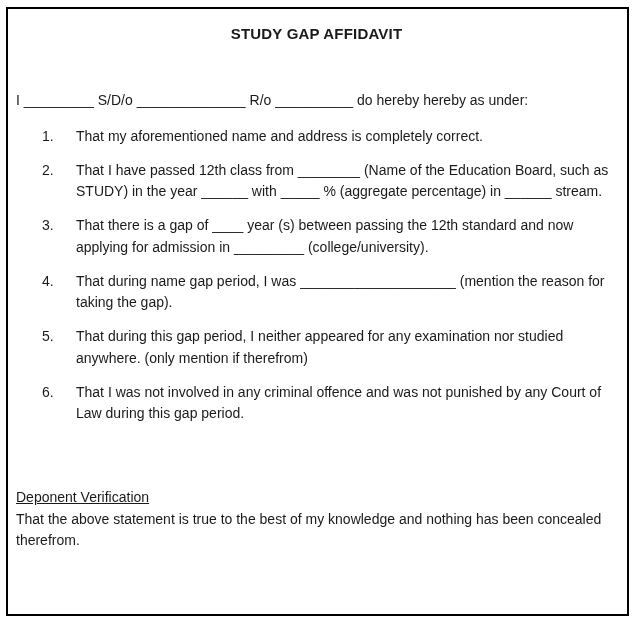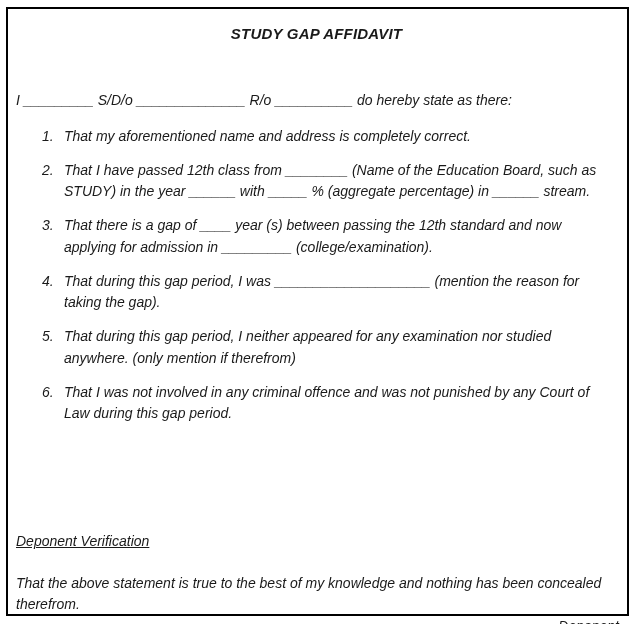--- a/index.html
+++ b/index.html
@@ -17,21 +17,20 @@
     font-family: "Liberation Sans", sans-serif;
     color: #1a1a1a;
   }
   .frame {
     border: 2px solid #000000;
     height: 100%;
     box-sizing: border-box;
     padding: 9px 6px 6px 4px;
     display: flex;
     flex-direction: column;
-    font-style: italic;
   }
   .doc-title {
     text-align: center;
     font-weight: bold;
     font-size: 15px;
     line-height: 20px;
     margin: 6px 0 0 0;
     letter-spacing: 0.2px;
   }
   .intro {
@@ -49,92 +48,87 @@
     line-height: 21.5px;
     margin-bottom: 12.5px;
   }
   .clause-num {
     flex: none;
     width: 22px;
     margin-left: 30px;
   }
   .clause-text {
     max-width: 552px;
+    margin-left: 12px;
   }
   .verification {
     margin-top: 50px;
     font-size: 14px;
     line-height: 21.5px;
     padding-left: 4px;
   }
   .verification-heading {
     text-decoration: underline;
-    margin-top: 44px;
   }
   .verification-body {
     max-width: 600px;
-    margin-top: 20px;
   }
   .signature {
     margin-top: auto;
     text-align: right;
     font-size: 14px;
     line-height: 21.5px;
     padding-right: 2px;
     padding-bottom: 2px;
   }
 </style>
 </head>
 <body>
 
 <div class="page">
   <div class="frame">
 
     <div class="doc-title">STUDY GAP AFFIDAVIT</div>
 
-    <div class="intro">I _________ S/D/o ______________ R/o __________ do hereby state as there:</div>
+    <div class="intro">I _________ S/D/o ______________ R/o __________ do hereby hereby as under:</div>
 
     <div class="clauses">
 
       <div class="clause">
         <span class="clause-num">1.</span>
         <span class="clause-text">That my aforementioned name and address is completely correct.</span>
       </div>
 
       <div class="clause">
         <span class="clause-num">2.</span>
         <span class="clause-text">That I have passed 12th class from ________ (Name of the Education Board, such as STUDY) in the year ______ with _____ % (aggregate percentage) in ______ stream.</span>
       </div>
 
       <div class="clause">
         <span class="clause-num">3.</span>
-        <span class="clause-text">That there is a gap of ____ year (s) between passing the 12th standard and now applying for admission in _________ (college/examination).</span>
+        <span class="clause-text">That there is a gap of ____ year (s) between passing the 12th standard and now applying for admission in _________ (college/university).</span>
       </div>
 
       <div class="clause">
         <span class="clause-num">4.</span>
-        <span class="clause-text">That during this gap period, I was ____________________ (mention the reason for taking the gap).</span>
+        <span class="clause-text">That during name gap period, I was ____________________ (mention the reason for taking the gap).</span>
       </div>
 
       <div class="clause">
         <span class="clause-num">5.</span>
         <span class="clause-text">That during this gap period, I neither appeared for any examination nor studied anywhere. (only mention if therefrom)</span>
       </div>
 
       <div class="clause">
         <span class="clause-num">6.</span>
         <span class="clause-text">That I was not involved in any criminal offence and was not punished by any Court of Law during this gap period.</span>
       </div>
 
     </div>
 
     <div class="verification">
       <div class="verification-heading">Deponent Verification</div>
       <div class="verification-body">That the above statement is true to the best of my knowledge and nothing has been concealed therefrom.</div>
     </div>
 
-    <div class="signature">
-      <div>Deponent</div>
-      <div>Signature</div>
-    </div>
 
   </div>
 </div>
 
 </body></html>

